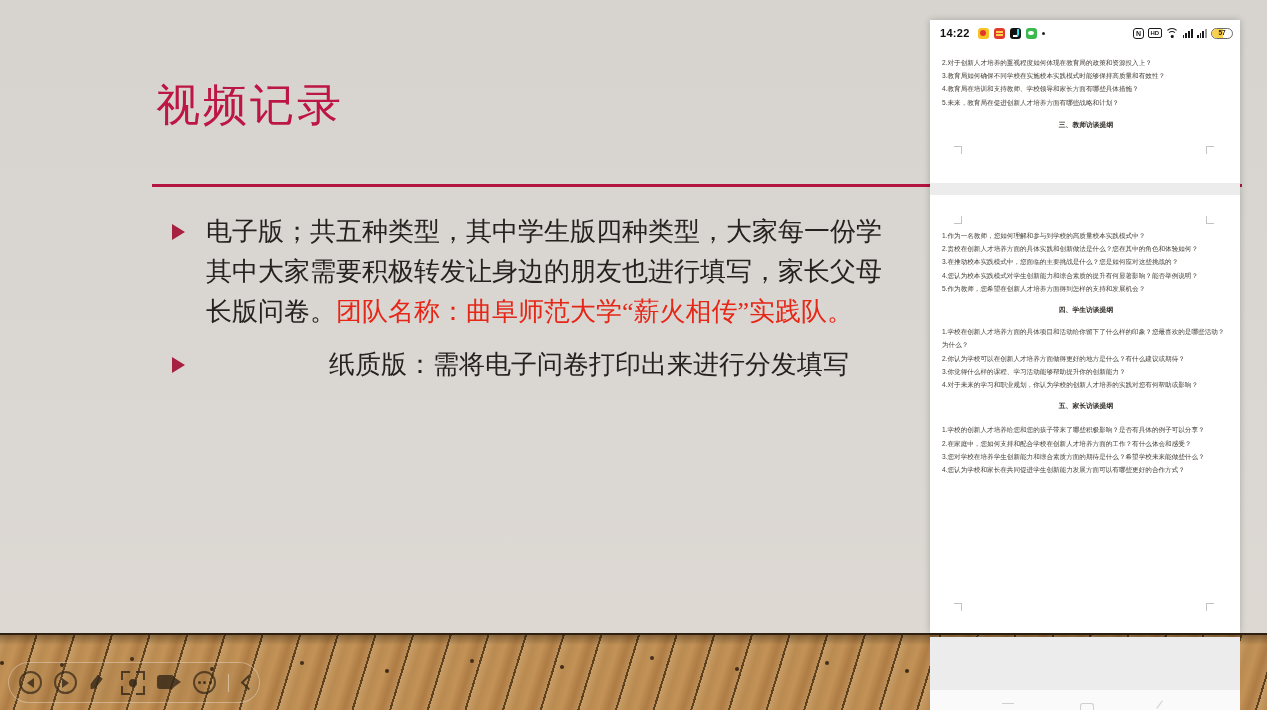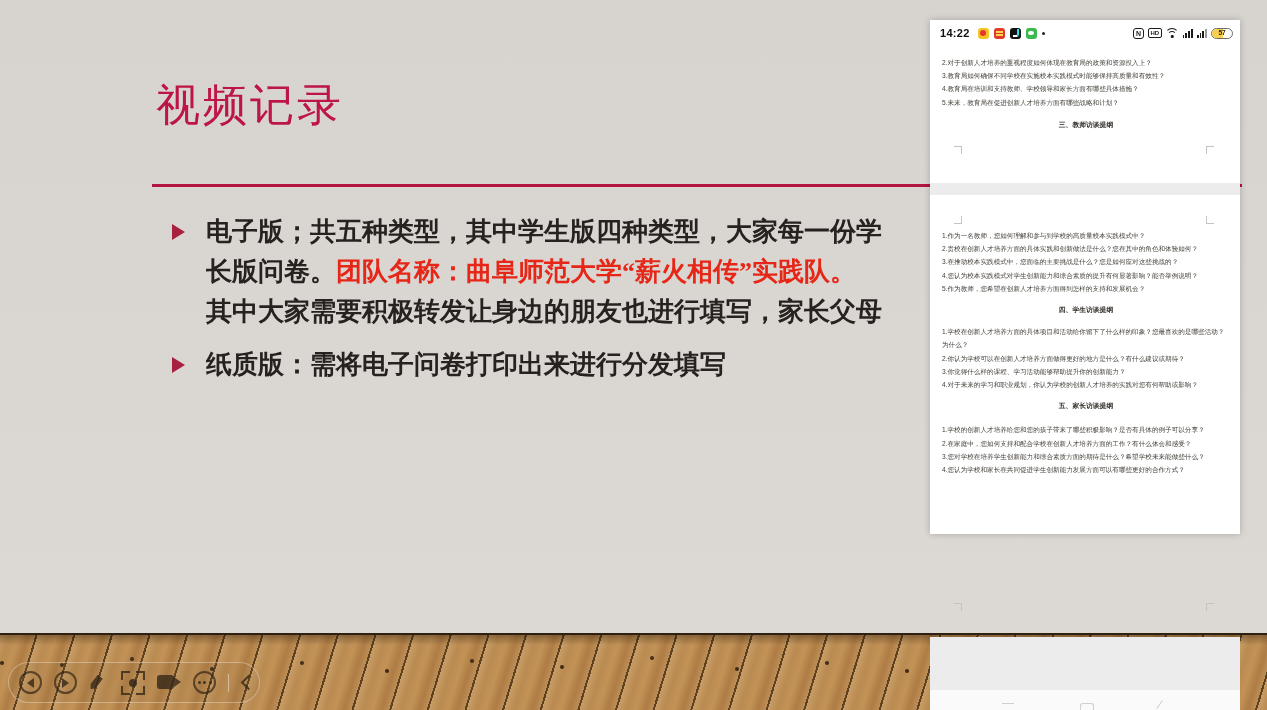--- a/index.html
+++ b/index.html
@@ -3,22 +3,22 @@
 <meta charset="utf-8">
 <style>
   html,body{margin:0;padding:0;}
   body{width:1267px;height:710px;overflow:hidden;font-family:"Liberation Sans",sans-serif;}
   .stage{position:relative;width:1267px;height:710px;background:linear-gradient(180deg,#d7d4d0 0%,#dbd7d2 70%,#ded9d3 100%);overflow:hidden;}
 
   
   .slide-title{position:absolute;left:156px;top:76px;font-size:44px;letter-spacing:3px;color:#bd1544;font-weight:400;}
   .divider{position:absolute;left:152px;top:184px;width:1090px;height:3px;background:#b31540;}
   .body-text{position:absolute;left:172px;top:212px;width:800px;color:#262220;font-family:"Liberation Serif",serif;font-size:26px;line-height:40px;}
-  .para{position:relative;padding-left:34px;font-weight:bold;}
-  .para + .para{margin-top:13px;}
+  .para{position:relative;padding-left:34px;}
+  .para + .para{margin-top:13px;text-align:center;}
   .marker{position:absolute;left:0;top:12px;width:0;height:0;border-top:8px solid transparent;border-bottom:8px solid transparent;border-left:13px solid #a6203f;}
   .tline{white-space:nowrap;overflow:hidden;height:40px;}
   .red-seg{color:#e62617;}
 
   
   .floor{position:absolute;left:0;top:633px;width:1267px;height:77px;
     background:
       linear-gradient(180deg,rgba(30,18,6,0.35) 0px,rgba(30,18,6,0.0) 10px),
       repeating-linear-gradient(107deg,rgba(70,42,14,0.0) 0px,rgba(70,42,14,0.0) 34px,rgba(62,38,12,0.75) 34px,rgba(62,38,12,0.75) 36px),
       repeating-linear-gradient(107deg,#c89d66 0px,#ba8b51 9px,#c29257 18px,#ae7c44 27px,#c1945c 36px);
@@ -46,21 +46,21 @@
   .laser b{position:absolute;left:8px;top:8px;width:8px;height:8px;border-radius:50%;background:rgba(52,39,24,0.85);}
   .cam{width:24px;height:17px;position:relative;flex:0 0 auto;}
   .cam .bodyy{position:absolute;left:0;top:1px;width:17px;height:14px;border-radius:3px;background:rgba(52,39,24,0.8);}
   .cam .lens{position:absolute;right:0;top:3px;width:0;height:0;border-top:5px solid transparent;border-bottom:5px solid transparent;border-left:7px solid rgba(52,39,24,0.8);}
   .dots3{display:flex;gap:2.5px;}
   .dots3 s{width:3px;height:3px;border-radius:50%;background:rgba(52,39,24,0.85);}
   .vdiv{width:1px;height:18px;background:rgba(236,226,210,0.55);flex:0 0 auto;}
   .chev{width:9px;height:9px;border-left:2.5px solid rgba(52,39,24,0.8);border-bottom:2.5px solid rgba(52,39,24,0.8);transform:rotate(45deg);flex:0 0 auto;margin-left:2px;}
 
   
-  .phone{position:absolute;left:930px;top:20px;width:310px;height:514px;background:#ffffff;box-shadow:0 0 7px rgba(0,0,0,0.22);}
+  .phone{position:absolute;left:930px;top:20px;width:310px;height:613px;background:#ffffff;box-shadow:0 0 7px rgba(0,0,0,0.22);}
   .statusbar{position:absolute;left:10px;right:7px;top:5px;height:16px;display:flex;align-items:center;gap:5px;}
   .sb-time{font-size:11px;font-weight:bold;color:#111;letter-spacing:0.3px;margin-right:3px;}
   .appico{width:11px;height:11px;border-radius:3px;flex:0 0 auto;position:relative;}
   .appico.a1{background:#f6c324;}
   .appico.a1::after{content:"";position:absolute;left:2.5px;top:2.5px;width:6px;height:6px;border-radius:50%;background:#e3372b;}
   .appico.a2{background:#e23a2e;}
   .appico.a2::after{content:"";position:absolute;left:2px;top:3px;width:7px;height:2px;background:#ffd34d;box-shadow:0 3px 0 #ffd34d;}
   .appico.a3{background:#111;}
   .appico.a3::after{content:"";position:absolute;left:3px;top:1.5px;width:4px;height:6px;border-right:2px solid #24e6ea;border-bottom:2px solid #fff;border-radius:0 0 3px 0;}
   .appico.a4{background:#3bb94f;}
@@ -107,22 +107,22 @@
 
 <div class="stage">
 
   <div class="slide-title">视频记录</div>
   <div class="divider"></div>
 
   <div class="body-text">
     <div class="para">
       <span class="marker"></span>
       <div class="tline">电子版；共五种类型，其中学生版四种类型，大家每一份学</div>
+      <div class="tline">其中大家需要积极转发让身边的朋友也进行填写，家长父母</div>
       <div class="tline"><span>长版问卷。</span><span class="red-seg">团队名称：曲阜师范大学“薪火相传”实践队。</span></div>
-      <div class="tline">其中大家需要积极转发让身边的朋友也进行填写，家长父母</div>
     </div>
     <div class="para">
       <span class="marker"></span>
       <div class="tline">纸质版：需将电子问卷打印出来进行分发填写</div>
     </div>
   </div>
 
   <div class="floor">
       <span class="knots"></span>
     </div>

